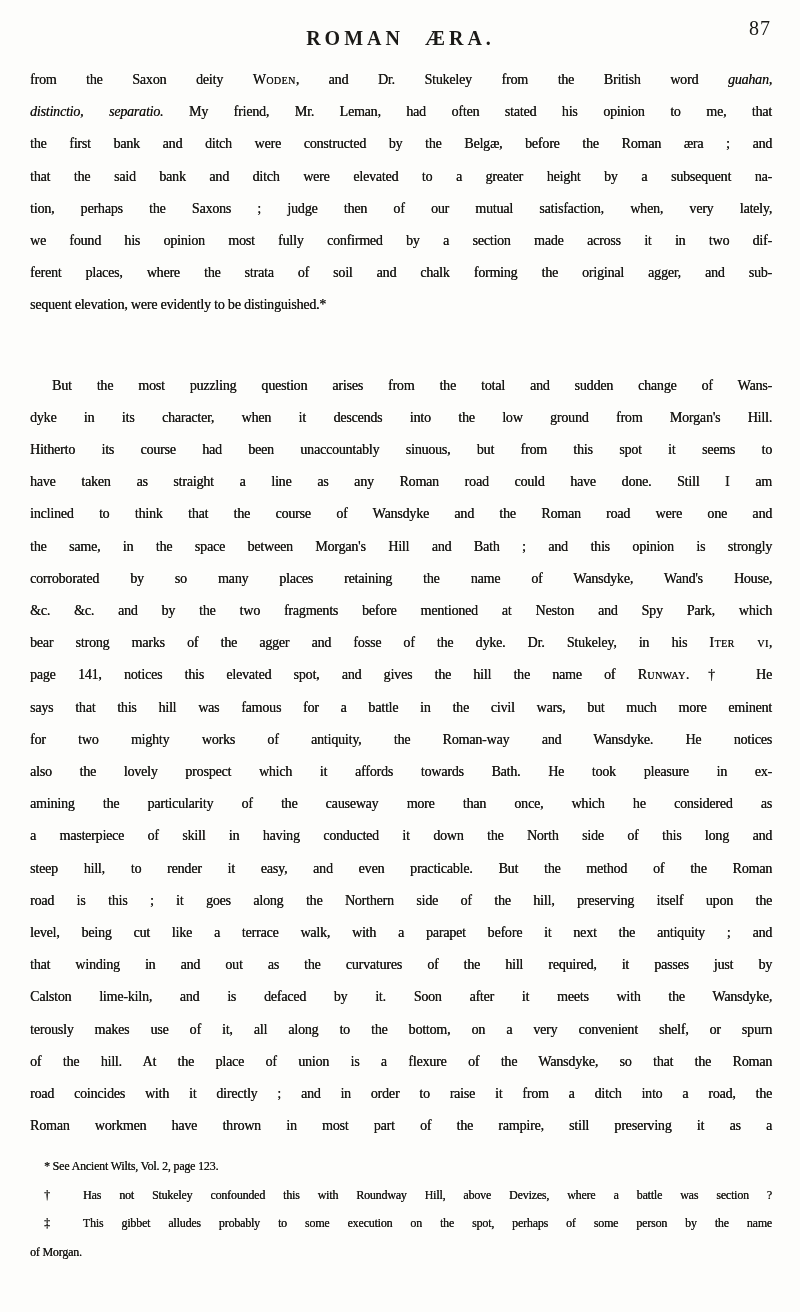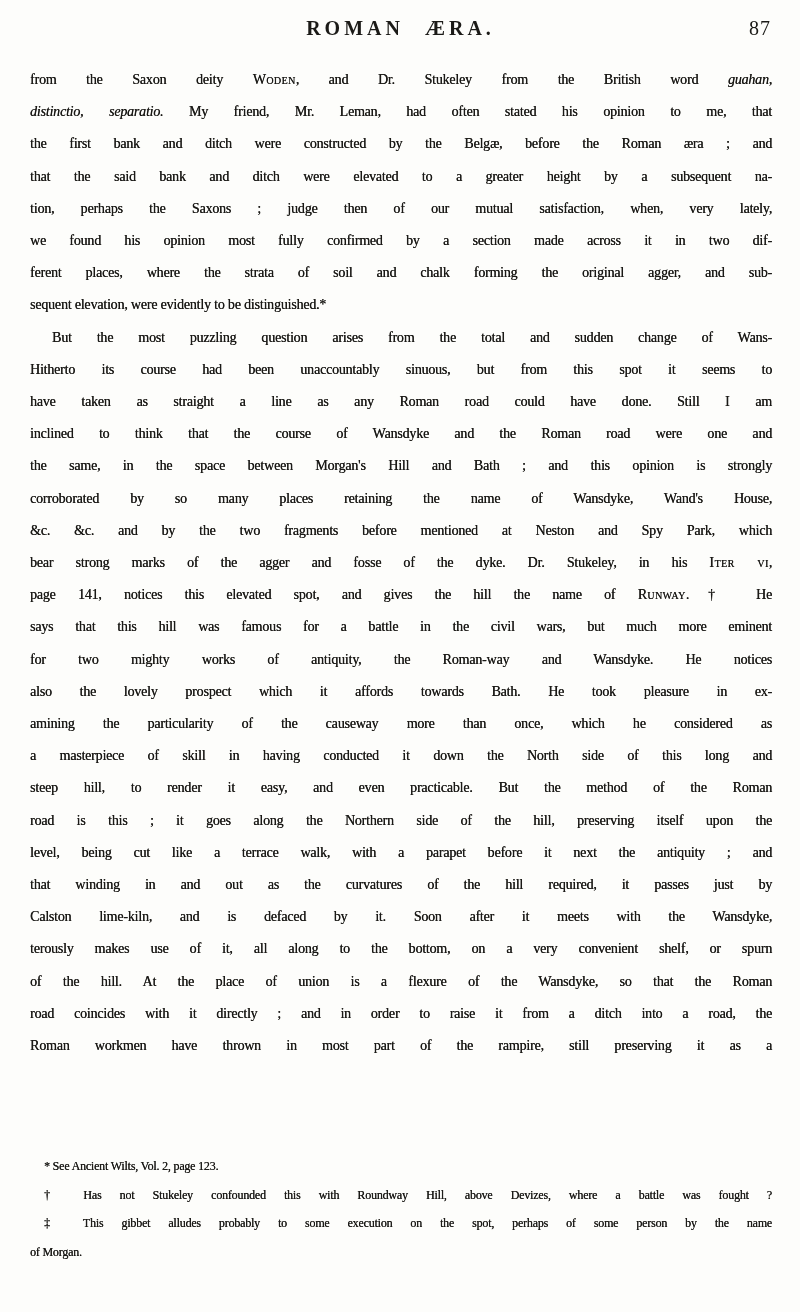--- a/index.html
+++ b/index.html
@@ -23,20 +23,21 @@
     left: 30px;
     right: 29px;
     height: 28px;
   }
   .running-title {
     text-align: center;
     font-size: 20px;
     letter-spacing: 4px;
     word-spacing: 12px;
     font-weight: 600;
+    margin-top: 10px;
   }
   .page-number {
     position: absolute;
     right: 0;
     top: 0;
     font-size: 20px;
     font-weight: 400;
     letter-spacing: 1px;
   }
   .body-text {
@@ -47,21 +48,21 @@
   }
   .line {
     font-size: 14px;
     line-height: 32.2px;
     letter-spacing: -0.2px;
     text-align: justify;
     text-align-last: justify;
     white-space: normal;
     text-shadow: 0.25px 0 0 currentColor;
   }
-  .line.first-indent { text-indent: 22px; }
+  .line.first-indent { text-indent: 22px; margin-top: 48px; }
   .line.para-end { text-align-last: left; }
   .sc { font-variant: small-caps; letter-spacing: 0.4px; }
   .it { font-style: italic; }
   .footnotes {
     position: absolute;
     top: 1152px;
     left: 30px;
     width: 742px;
   }
   .fn-line {
@@ -85,20 +86,21 @@
   <div class="body-text">
       <div class="line">from the Saxon deity <span class="sc">Woden</span>, and Dr. Stukeley from the British word <span class="it">guahan</span>,</div>
       <div class="line"><span class="it">distinctio, separatio.</span> My friend, Mr. Leman, had often stated his opinion to me, that</div>
       <div class="line">the first bank and ditch were constructed by the Belgæ, before the Roman æra ; and</div>
       <div class="line">that the said bank and ditch were elevated to a greater height by a subsequent na-</div>
       <div class="line">tion, perhaps the Saxons ; judge then of our mutual satisfaction, when, very lately,</div>
       <div class="line">we found his opinion most fully confirmed by a section made across it in two dif-</div>
       <div class="line">ferent places, where the strata of soil and chalk forming the original agger, and sub-</div>
       <div class="line para-end">sequent elevation, were evidently to be distinguished.*</div>
       <div class="line first-indent">But the most puzzling question arises from the total and sudden change of Wans-</div>
+      <div class="line">dyke in its character, when it descends into the low ground from Morgan's Hill.</div>
       <div class="line">Hitherto its course had been unaccountably sinuous, but from this spot it seems to</div>
       <div class="line">have taken as straight a line as any Roman road could have done. Still I am</div>
       <div class="line">inclined to think that the course of Wansdyke and the Roman road were one and</div>
       <div class="line">the same, in the space between Morgan's Hill and Bath ; and this opinion is strongly</div>
       <div class="line">corroborated by so many places retaining the name of Wansdyke, Wand's House,</div>
       <div class="line">&amp;c. &amp;c. and by the two fragments before mentioned at Neston and Spy Park, which</div>
       <div class="line">bear strong marks of the agger and fosse of the dyke. Dr. Stukeley, in his <span class="sc">Iter vi</span>,</div>
       <div class="line">page 141, notices this elevated spot, and gives the hill the name of <span class="sc">Runway</span>.† He</div>
       <div class="line">says that this hill was famous for a battle in the civil wars, but much more eminent</div>
       <div class="line">for two mighty works of antiquity, the Roman-way and Wansdyke. He notices</div>
@@ -111,17 +113,17 @@
       <div class="line">that winding in and out as the curvatures of the hill required, it passes just by</div>
       <div class="line">Calston lime-kiln, and is defaced by it. Soon after it meets with the Wansdyke,</div>
       <div class="line">terously makes use of it, all along to the bottom, on a very convenient shelf, or spurn</div>
       <div class="line">of the hill. At the place of union is a flexure of the Wansdyke, so that the Roman</div>
       <div class="line">road coincides with it directly ; and in order to raise it from a ditch into a road, the</div>
       <div class="line">Roman workmen have thrown in most part of the rampire, still preserving it as a</div>
     </div>
 
   <div class="footnotes">
       <div class="fn-line fn-indent">* See Ancient Wilts, Vol. 2, page 123.</div>
-      <div class="fn-line fn-indent fn-justify">† Has not Stukeley confounded this with Roundway Hill, above Devizes, where a battle was fought ?</div>
+      <div class="fn-line fn-indent fn-justify">† Has not Stukeley confounded this with Roundway Hill, above Devizes, where a battle was section ?</div>
       <div class="fn-line fn-indent fn-justify">‡ This gibbet alludes probably to some execution on the spot, perhaps of some person by the name</div>
       <div class="fn-line">of Morgan.</div>
     </div>
 </div>
 
 </body></html>

